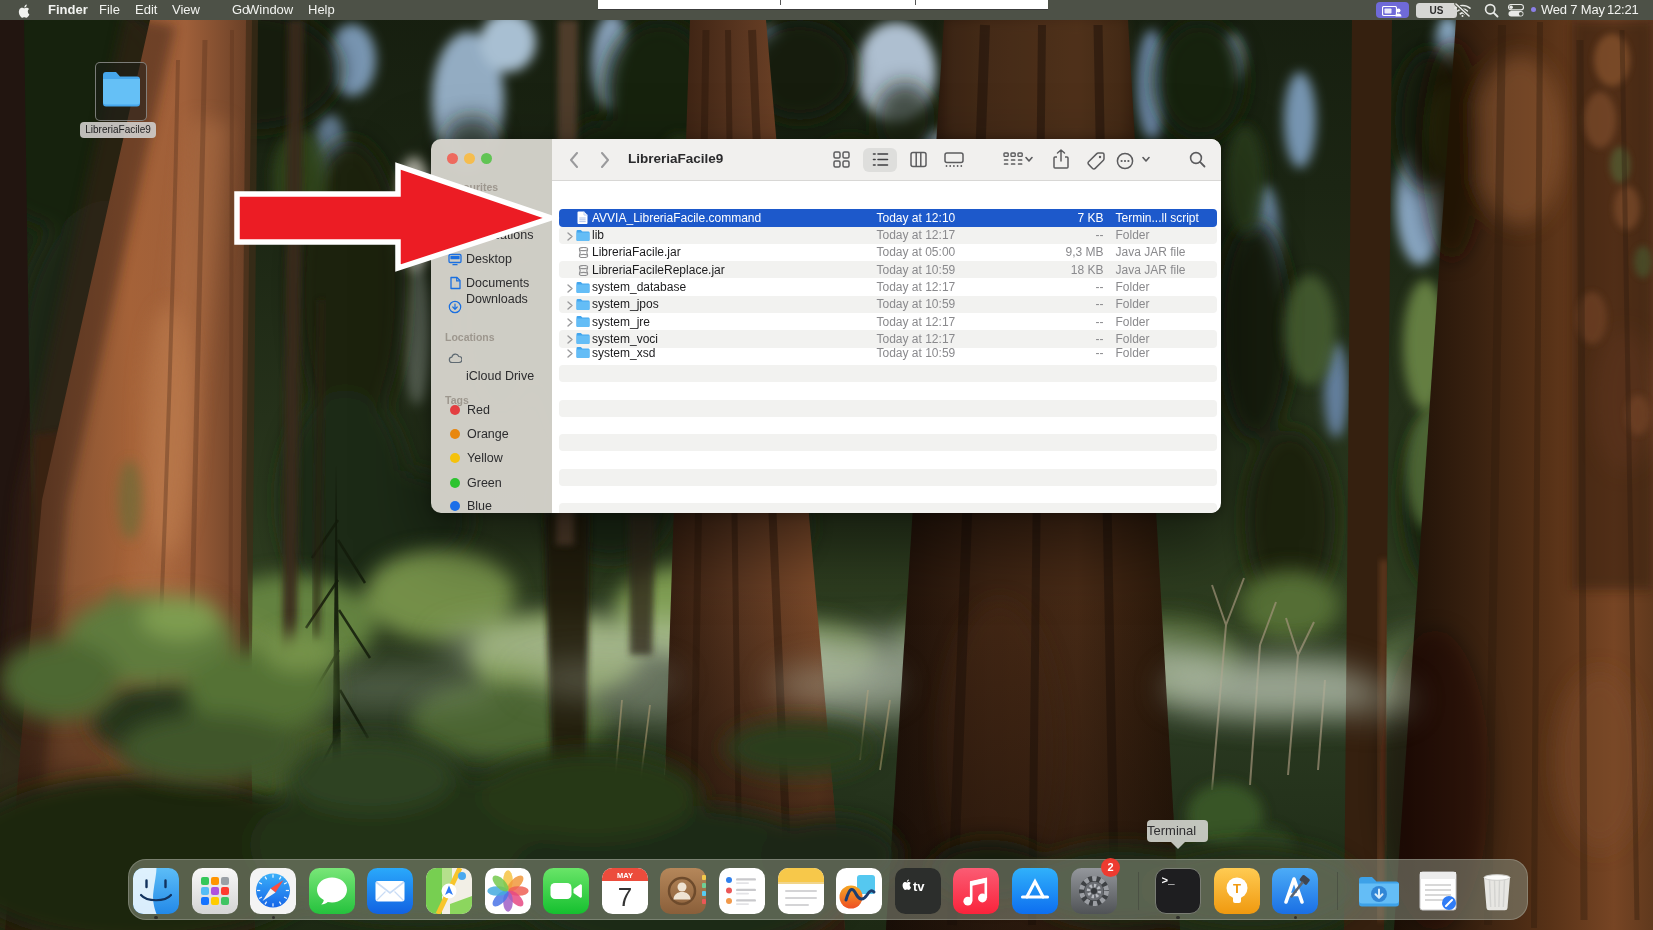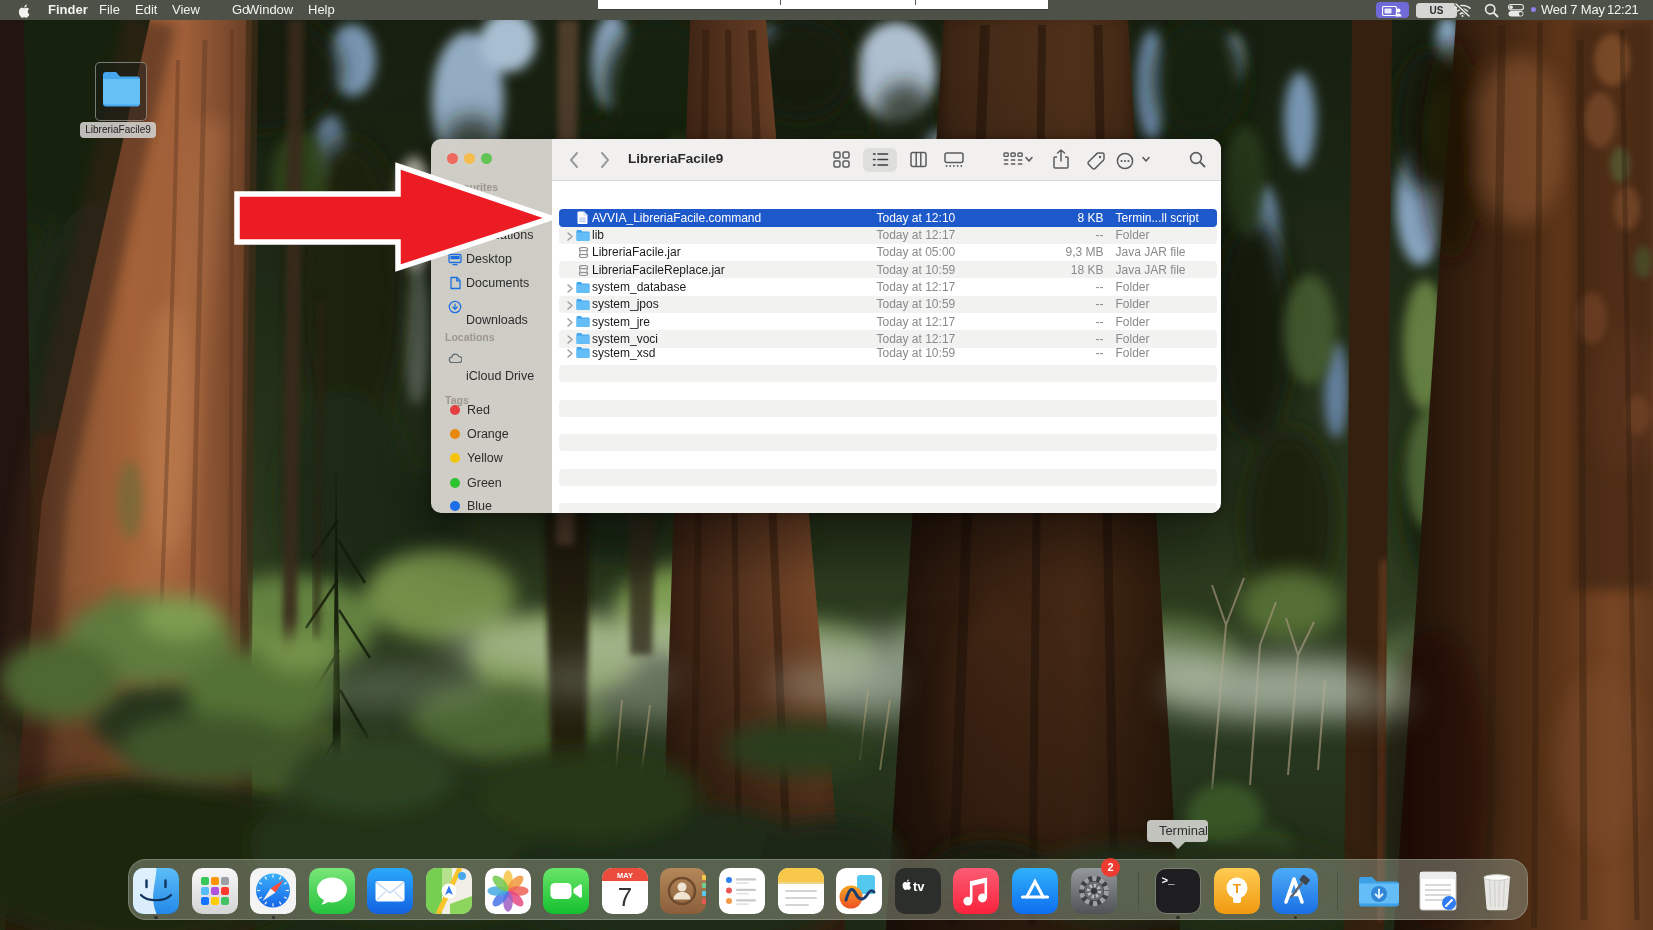--- a/index.html
+++ b/index.html
@@ -39,21 +39,21 @@
 .sel .c-name,.sel .c-date,.sel .c-size,.sel .c-kind { color:#fff; }
 .chev2 { position:absolute; }
 .fico { position:absolute; left:16.5px; top:2px; width:14px; height:13px; }
 
 #arrow { position:absolute; left:225px; top:155px; z-index:20; }
 
 #dock { position:absolute; left:128px; top:859px; width:1400px; height:61px; background:rgba(138,144,128,0.55); border:1px solid rgba(220,224,214,0.25); border-radius:18px; z-index:30; }
 .di { position:absolute; top:8px; width:46px; height:46px; }
 .dsep { position:absolute; top:12px; width:1px; height:38px; background:rgba(60,62,55,0.45); }
 .ddot { position:absolute; top:55.5px; width:3.5px; height:3.5px; border-radius:50%; background:#2e2e2a; }
-#tooltip { position:absolute; left:1147px; top:820px; width:61px; height:22px; background:rgba(202,204,198,0.95); border-radius:4px; z-index:31; font-size:13px; color:#2f2f31; text-align:right; line-height:22px; }
+#tooltip { position:absolute; left:1147px; top:820px; width:61px; height:22px; background:rgba(202,204,198,0.95); border-radius:4px; z-index:31; font-size:13px; color:#2f2f31; text-align:left; line-height:22px; }
 #tooltip:after { content:""; position:absolute; left:24px; top:22px; border:7px solid transparent; border-top:7px solid rgba(202,204,198,0.95); border-bottom:none; }
 .mi { position:absolute; top:2.5px; }
 </style>
 </head>
 <body>
 <svg id="bg" width="1653" height="930" viewBox="0 0 1653 930">
 <defs>
 <linearGradient id="base" x1="0" y1="0" x2="0" y2="1">
  <stop offset="0" stop-color="#161e0f"></stop>
         <stop offset="0.2" stop-color="#1b2513"></stop>
@@ -374,21 +374,21 @@
   <span class="sb-item" style="top:113px;left:35px">Desktop</span>
   <svg class="sb-ic" style="top:137px" viewBox="0 0 14 14">
         <path d="M3 1.5 h6 l3 3 v8 h-9 Z" fill="none" stroke="#1a6fe0" stroke-width="1.3" stroke-linejoin="round"></path>
         <path d="M8.7 1.8 v3 h3" fill="none" stroke="#1a6fe0" stroke-width="1.2"></path>
       </svg>
   <span class="sb-item" style="top:137px;left:35px">Documents</span>
   <svg class="sb-ic" style="top:160.5px" viewBox="0 0 14 14">
         <circle cx="7" cy="7" r="5.7" fill="none" stroke="#1a6fe0" stroke-width="1.2"></circle>
         <path d="M7 4 v5 M4.8 7 L7 9.3 L9.2 7" fill="none" stroke="#1a6fe0" stroke-width="1.2" stroke-linecap="round" stroke-linejoin="round"></path>
       </svg>
-  <span class="sb-item" style="top:174px;left:35px">Downloads</span>
+  <span class="sb-item" style="top:153px;left:35px">Downloads</span>
   <span class="sb-hd" style="top:192px">Locations</span>
   <svg class="sb-ic" style="top:213px" viewBox="0 0 14 14">
         <path d="M4.2 10.5 a2.7 2.7 0 0 1-.3-5.4 a3.6 3.6 0 0 1 6.9-.6 a2.6 2.6 0 0 1 .3 6 Z" fill="none" stroke="#5f6a72" stroke-width="1.2" stroke-linejoin="round"></path>
       </svg>
   <span class="sb-item" style="top:230px;left:35px">iCloud Drive</span>
   <span class="sb-hd" style="top:255px">Tags</span>
   <span class="tagdot" style="top:266px;background:#e33e41"></span>
   <span class="sb-item" style="top:264px;left:36px">Red</span>
   <span class="tagdot" style="top:290px;background:#e8870e"></span>
   <span class="sb-item" style="top:288px;left:36px">Orange</span>
@@ -472,21 +472,21 @@
   <div class="row sel" style="top:70.3px">
         <svg class="fico" style="left:18px;width:11px;height:13.5px" viewBox="0 0 11 13.5">
           <path d="M0.5 1.5 a1 1 0 0 1 1-1 h5.5 l3.5 3.5 v8 a1 1 0 0 1-1 1 h-8 a1 1 0 0 1-1-1 Z" fill="#fff"></path>
           <path d="M7 0.6 v3.4 h3.4" fill="none" stroke="#b9cdf2" stroke-width="0.9"></path>
           <g stroke="#9db4e4" stroke-width="0.8">
             <path d="M2.3 7 h6.4 M2.3 8.8 h6.4 M2.3 10.6 h6.4"></path>
           </g>
         </svg>
         <span class="cell c-name">AVVIA_LibreriaFacile.command</span>
         <span class="cell c-date">Today at 12:10</span>
-        <span class="cell c-size">8 KB</span>
+        <span class="cell c-size">7 KB</span>
         <span class="cell c-kind">Termin...ll script</span>
       </div>
    <div class="row g" style="top:87.6px">
         <svg class="chev2" style="left:8px;top:5px" width="6" height="9" viewBox="0 0 6 9">
           <path d="M1 1 L5 4.5 L1 8" fill="none" stroke="#9a9a9c" stroke-width="1.4" stroke-linecap="round" stroke-linejoin="round"></path>
         </svg>
         <svg class="fico" viewBox="0 0 14 13">
           <path d="M0.5 2.2 a1.2 1.2 0 0 1 1.2-1.2 h3.2 l1.5 1.6 h5.9 a1.2 1.2 0 0 1 1.2 1.2 v7 a1.2 1.2 0 0 1-1.2 1.2 H1.7 a1.2 1.2 0 0 1-1.2-1.2 Z" fill="#41a5ee"></path>
           <path d="M0.5 3.6 h13 v7.2 a1.2 1.2 0 0 1-1.2 1.2 H1.7 a1.2 1.2 0 0 1-1.2-1.2 Z" fill="#64bdf6"></path>
         </svg>

